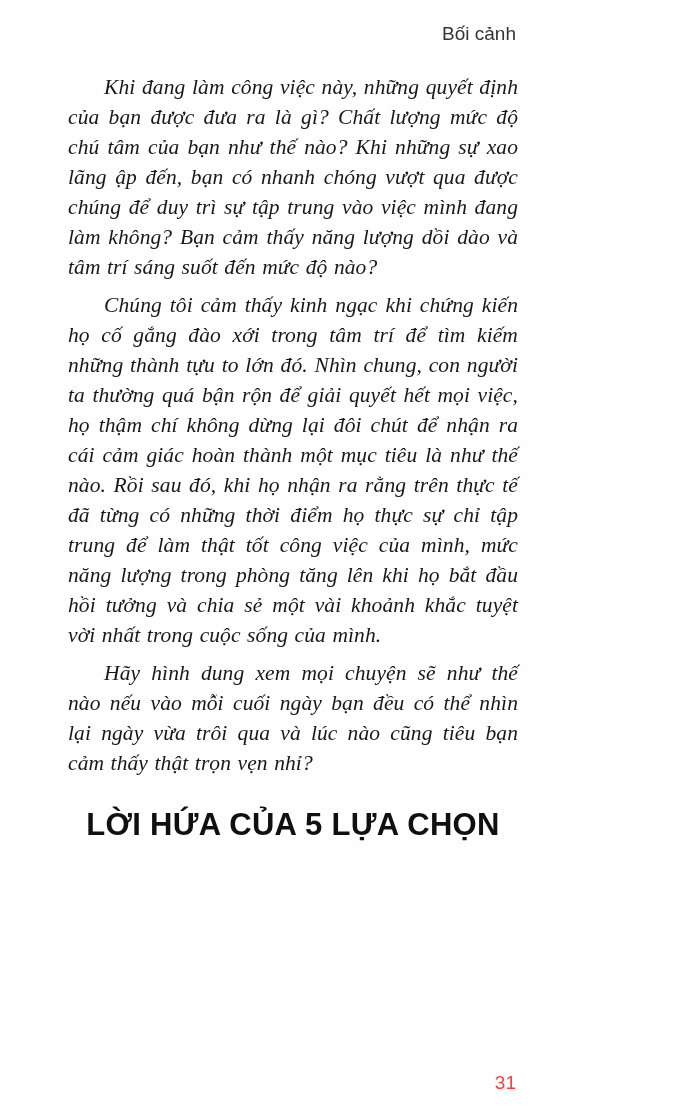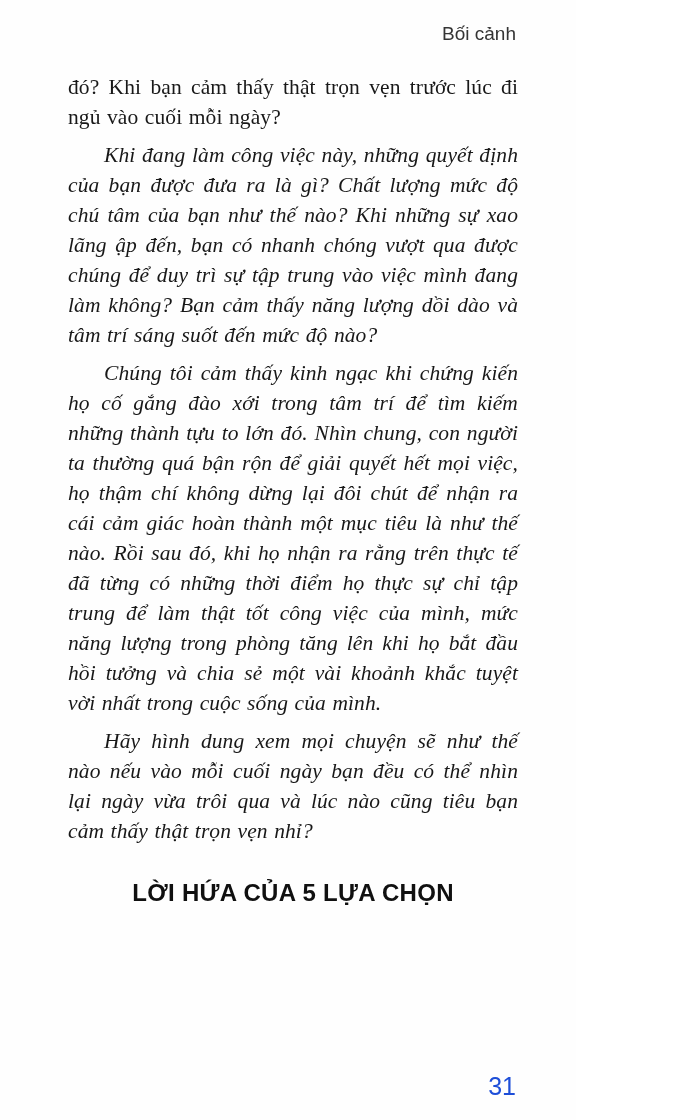--- a/index.html
+++ b/index.html
@@ -37,46 +37,45 @@
     letter-spacing: 0.1px;
     word-spacing: 1px;
   }
   .para.indent {
     text-indent: 36px;
     font-style: italic;
   }
   .section-heading {
     font-family: "Liberation Sans", "DejaVu Sans", sans-serif;
     font-weight: 700;
-    font-size: 24px;
+    font-size: 31px;
     line-height: 34px;
     text-align: center;
     color: #101010;
     letter-spacing: 0.3px;
     margin: 30px 0 24px 0;
   }
   .page-number {
     position: absolute;
     top: 1072px;
     right: 60px;
     font-family: "Liberation Sans", "DejaVu Sans", sans-serif;
-    font-size: 25px;
-    color: #1d4ed8;
+    font-size: 19px;
+    color: #ef4444;
   }
 </style>
 </head>
 <body>
 
 <div class="page">
 
   <div class="running-head">Bối cảnh</div>
 
   <main class="body-text">
 
-    <p class="para">đó? Khi bạn cảm thấy thật trọn vẹn trước lúc đi ngủ vào cuối mỗi ngày?</p>
 
     <p class="para indent">Khi đang làm công việc này, những quyết định của bạn được đưa ra là gì? Chất lượng mức độ chú tâm của bạn như thế nào? Khi những sự xao lãng ập đến, bạn có nhanh chóng vượt qua được chúng để duy trì sự tập trung vào việc mình đang làm không? Bạn cảm thấy năng lượng dồi dào và tâm trí sáng suốt đến mức độ nào?</p>
 
 
     <p class="para indent">Chúng tôi cảm thấy kinh ngạc khi chứng kiến họ cố gắng đào xới trong tâm trí để tìm kiếm những thành tựu to lớn đó. Nhìn chung, con người ta thường quá bận rộn để giải quyết hết mọi việc, họ thậm chí không dừng lại đôi chút để nhận ra cái cảm giác hoàn thành một mục tiêu là như thế nào. Rồi sau đó, khi họ nhận ra rằng trên thực tế đã từng có những thời điểm họ thực sự chỉ tập trung để làm thật tốt công việc của mình, mức năng lượng trong phòng tăng lên khi họ bắt đầu hồi tưởng và chia sẻ một vài khoảnh khắc tuyệt vời nhất trong cuộc sống của mình.</p>
 
     <p class="para indent">Hãy hình dung xem mọi chuyện sẽ như thế nào nếu vào mỗi cuối ngày bạn đều có thể nhìn lại ngày vừa trôi qua và lúc nào cũng tiêu bạn cảm thấy thật trọn vẹn nhỉ?</p>
 
     <h2 class="section-heading">
       <span>LỜI HỨA CỦA 5 LỰA CHỌN</span><br>

